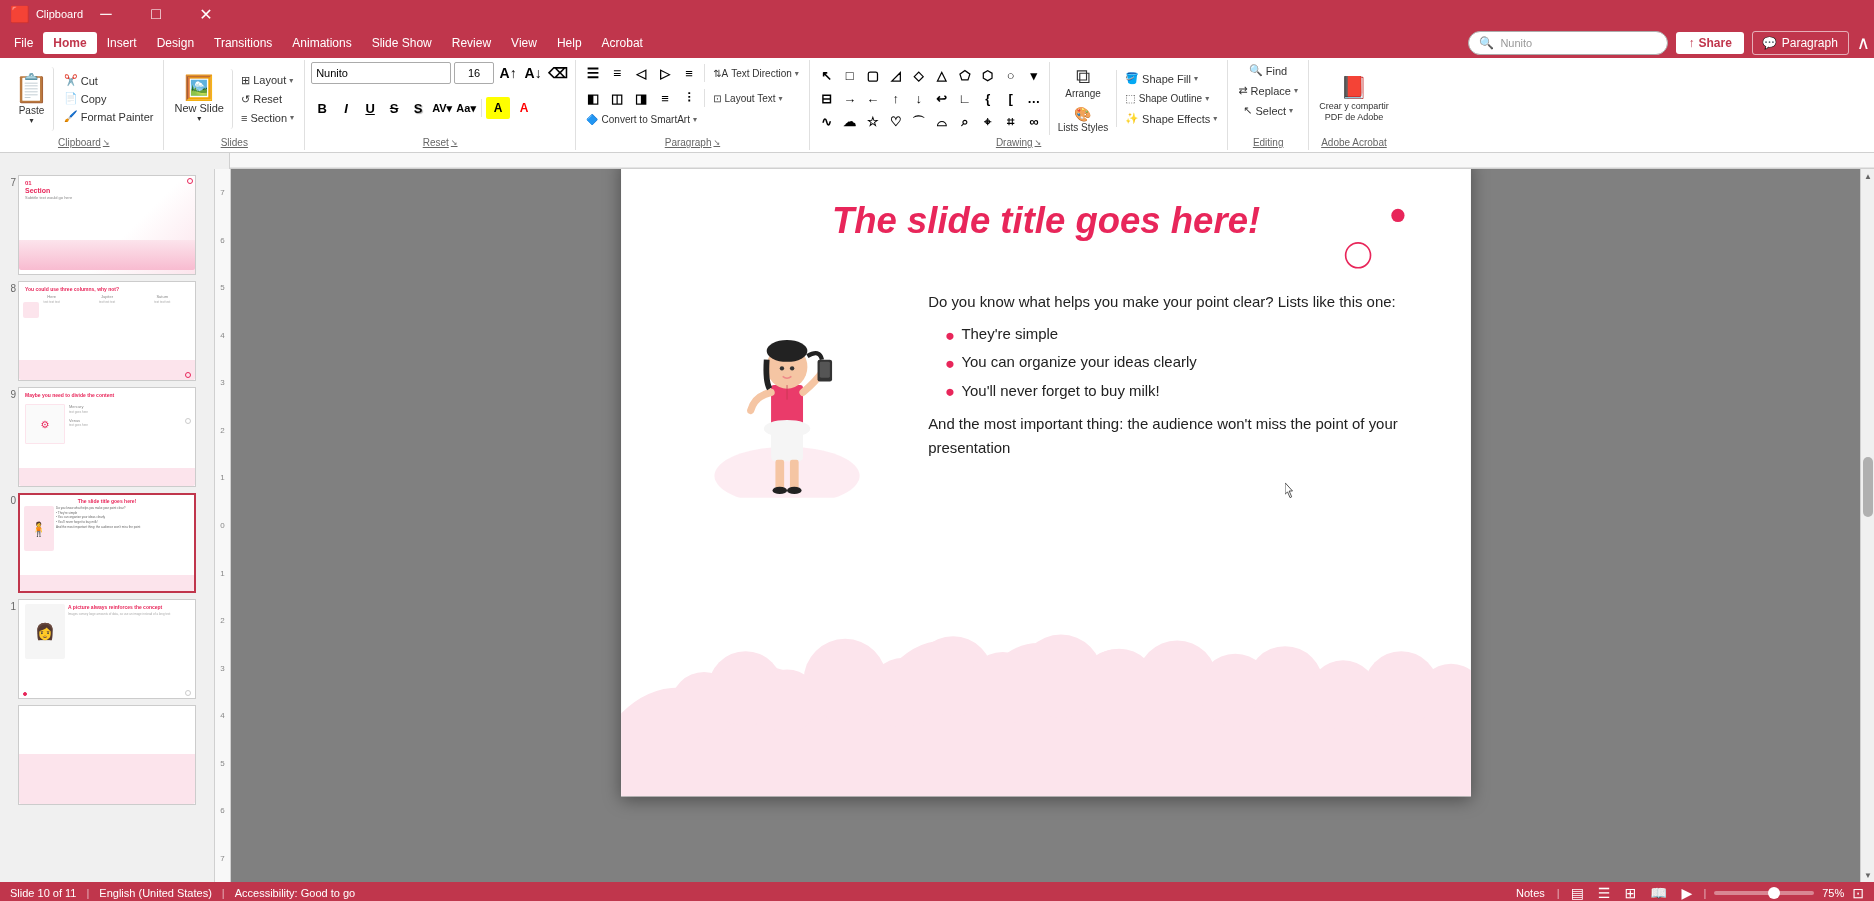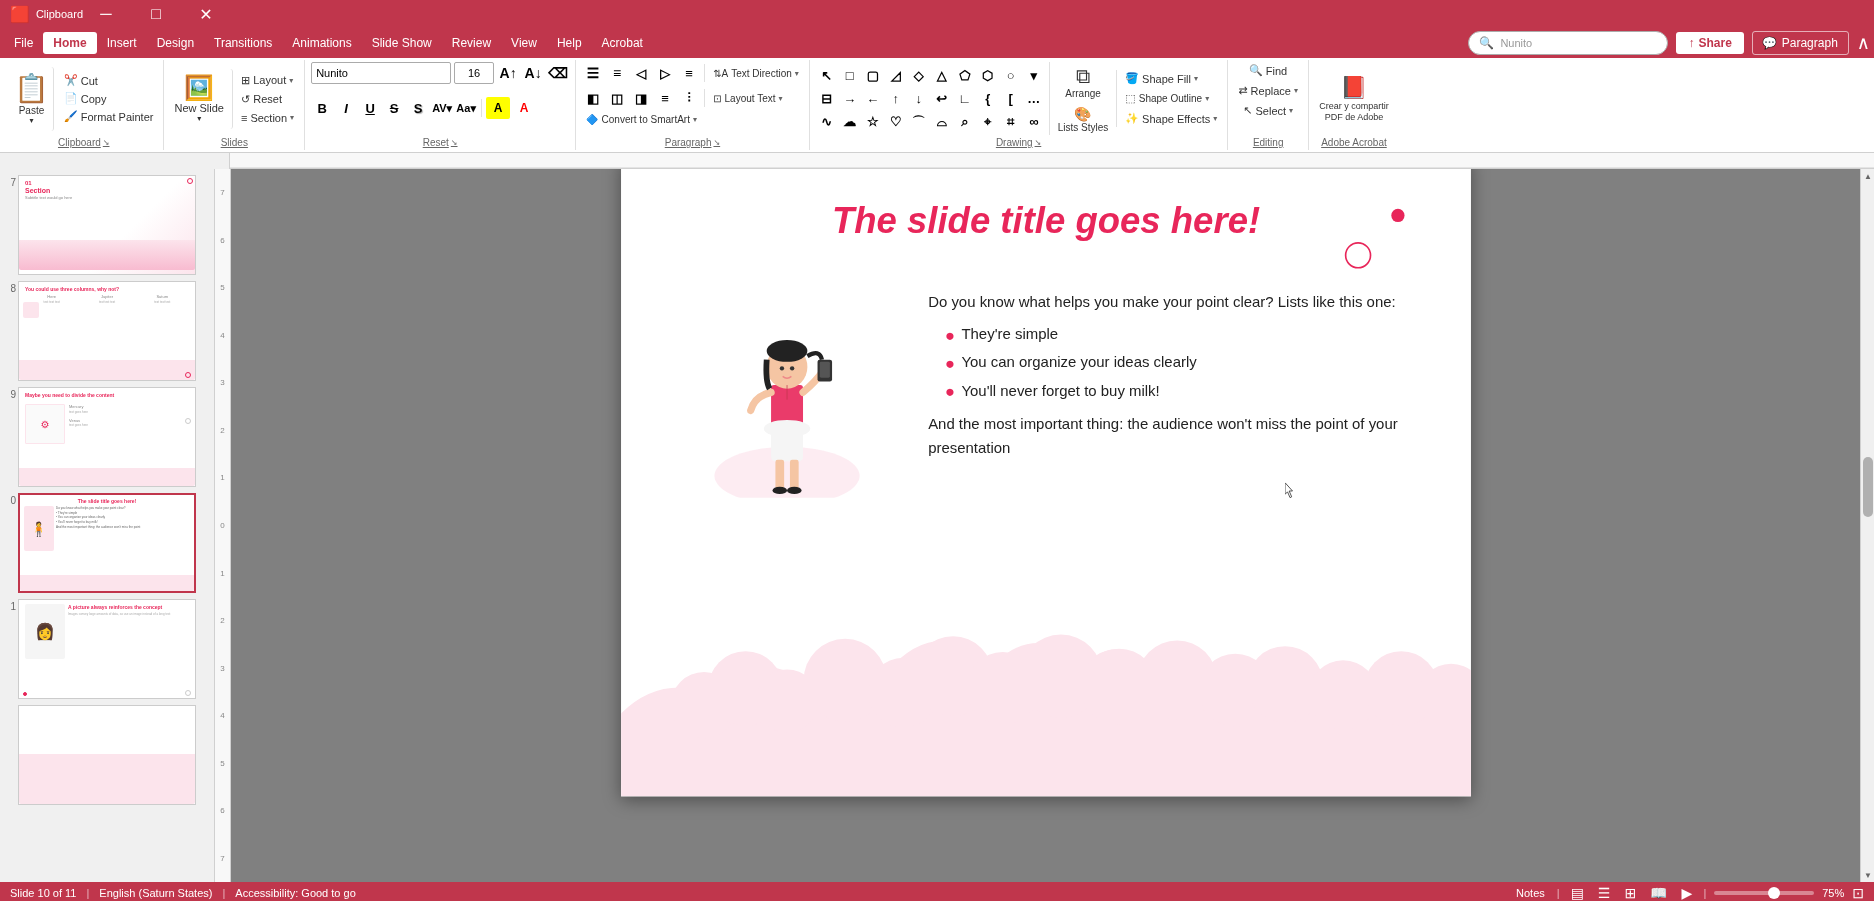--- a/index.html
+++ b/index.html
@@ -672,21 +672,21 @@
         <div class="v-scrollbar-thumb"></div>
       </div>
       <div class="v-scrollbar-btn">▼</div>
     </div>
   </div>
 </div>
 
 <div class="status-bar">
   <span>Slide 10 of 11</span>
   <span style="color:rgba(255,255,255,0.6);">|</span>
-  <span>English (Saturn States)</span>
+  <span>English (United States)</span>
   <span style="color:rgba(255,255,255,0.6);">|</span>
   <span>Accessibility: Good to go</span>
   <div class="status-bar-right">
     <button style="background:transparent;border:none;color:white;font-size:11px;cursor:pointer;padding:0 4px;">Notes</button>
     <span style="color:rgba(255,255,255,0.6);">|</span>
 
     <button style="background:transparent;border:none;color:white;cursor:pointer;font-size:14px;padding:0 3px;" title="Normal">▤</button>
     <button style="background:transparent;border:none;color:white;cursor:pointer;font-size:14px;padding:0 3px;" title="Outline">☰</button>
     <button style="background:transparent;border:none;color:white;cursor:pointer;font-size:14px;padding:0 3px;" title="Slide Sorter">⊞</button>
     <button style="background:transparent;border:none;color:white;cursor:pointer;font-size:14px;padding:0 3px;" title="Reading View">📖</button>

